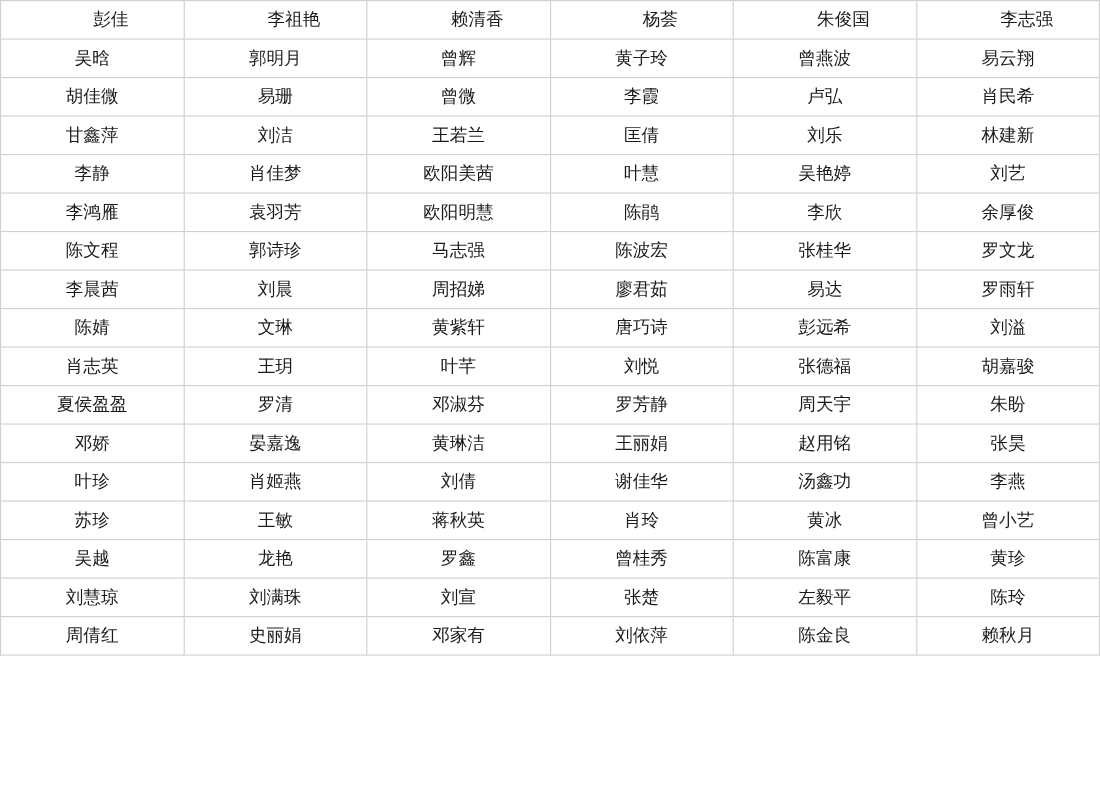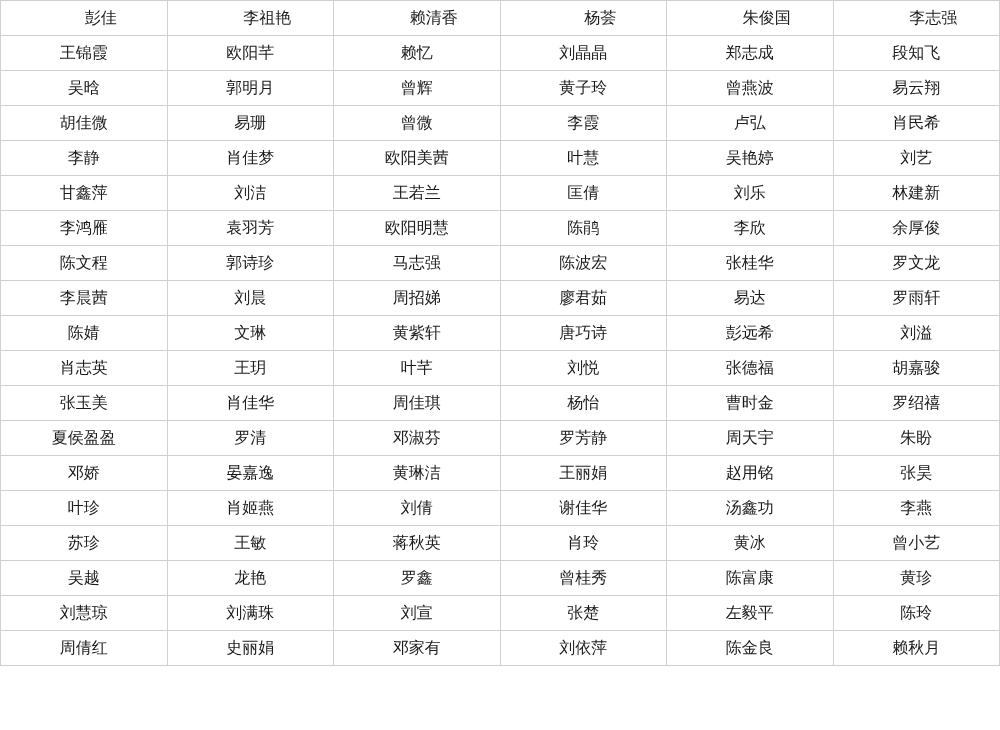--- a/index.html
+++ b/index.html
@@ -43,58 +43,50 @@
   <tbody>
       <tr>
         <td>彭佳</td>
         <td>李祖艳</td>
         <td>赖清香</td>
         <td>杨荟</td>
         <td>朱俊国</td>
         <td>李志强</td>
       </tr>
       <tr>
-        <td>王锦霞</td>
-        <td>欧阳芊</td>
-        <td>赖忆</td>
-        <td>刘晶晶</td>
-        <td>郑志成</td>
-        <td>段知飞</td>
-      </tr>
-      <tr>
         <td>吴晗</td>
         <td>郭明月</td>
         <td>曾辉</td>
         <td>黄子玲</td>
         <td>曾燕波</td>
         <td>易云翔</td>
       </tr>
       <tr>
         <td>胡佳微</td>
         <td>易珊</td>
         <td>曾微</td>
         <td>李霞</td>
         <td>卢弘</td>
         <td>肖民希</td>
       </tr>
       <tr>
+        <td>甘鑫萍</td>
+        <td>刘洁</td>
+        <td>王若兰</td>
+        <td>匡倩</td>
+        <td>刘乐</td>
+        <td>林建新</td>
+      </tr>
+      <tr>
         <td>李静</td>
         <td>肖佳梦</td>
         <td>欧阳美茜</td>
         <td>叶慧</td>
         <td>吴艳婷</td>
         <td>刘艺</td>
-      </tr>
-      <tr>
-        <td>甘鑫萍</td>
-        <td>刘洁</td>
-        <td>王若兰</td>
-        <td>匡倩</td>
-        <td>刘乐</td>
-        <td>林建新</td>
       </tr>
       <tr>
         <td>李鸿雁</td>
         <td>袁羽芳</td>
         <td>欧阳明慧</td>
         <td>陈鹃</td>
         <td>李欣</td>
         <td>余厚俊</td>
       </tr>
       <tr>
@@ -121,28 +113,20 @@
         <td>彭远希</td>
         <td>刘溢</td>
       </tr>
       <tr>
         <td>肖志英</td>
         <td>王玥</td>
         <td>叶芊</td>
         <td>刘悦</td>
         <td>张德福</td>
         <td>胡嘉骏</td>
-      </tr>
-      <tr>
-        <td>张玉美</td>
-        <td>肖佳华</td>
-        <td>周佳琪</td>
-        <td>杨怡</td>
-        <td>曹时金</td>
-        <td>罗绍禧</td>
       </tr>
       <tr>
         <td>夏侯盈盈</td>
         <td>罗清</td>
         <td>邓淑芬</td>
         <td>罗芳静</td>
         <td>周天宇</td>
         <td>朱盼</td>
       </tr>
       <tr>

